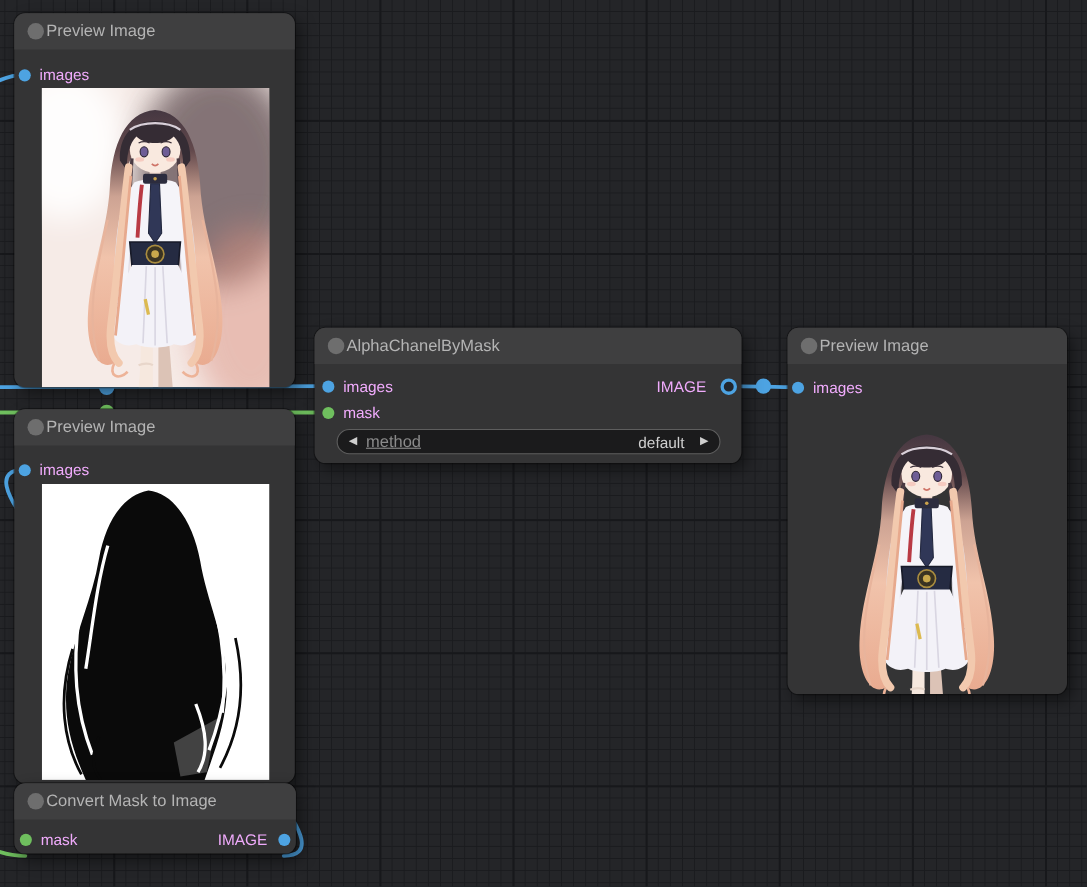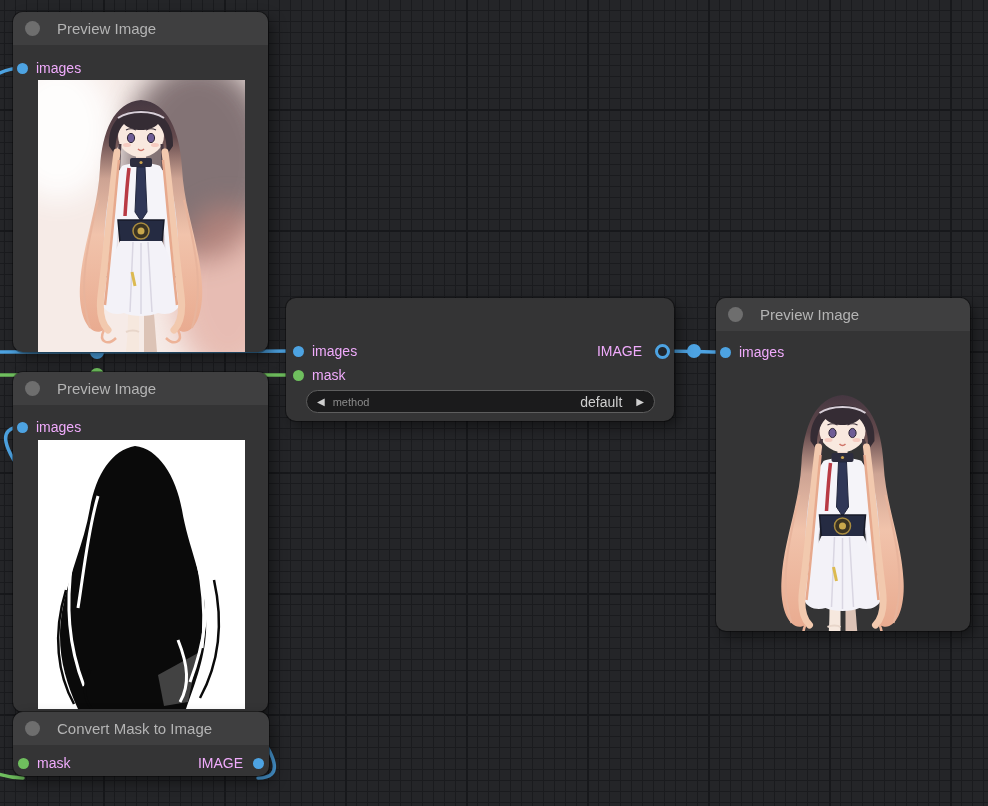--- a/index.html
+++ b/index.html
@@ -15,42 +15,42 @@
     background-position:-18px -12px,-18px -12px,-7px -1px,-7px -1px;
     font-family:"Liberation Sans", sans-serif;
   }
   #wires{position:absolute;left:0;top:0;z-index:1;pointer-events:none;}
   .node{
     position:absolute;z-index:2;background:#343435;border-radius:10px;
     box-shadow:0 0 0 1px rgba(0,0,0,.35), 5px 6px 14px rgba(0,0,0,.45);
   }
   .titlebar{
     position:absolute;left:0;top:0;right:0;height:33px;background:#3f3f40;
-    border-radius:10px 10px 0 0;display:flex;align-items:center;gap:17px;
+    border-radius:10px 10px 0 0;display:flex;align-items:center;gap:2px;
     padding-left:12px;box-sizing:border-box;
   }
   .title-dot{width:15px;height:15px;border-radius:50%;background:#6e6e6e;flex:0 0 auto;}
   .title-text{color:#b4b4b4;font-size:15px;white-space:nowrap;}
   .slot-dot{position:absolute;width:11px;height:11px;border-radius:50%;}
   .dot-blue{background:#4da3e2;}
   .dot-green{background:#6fbf5e;}
   .dot-ring{
     position:absolute;width:9px;height:9px;border-radius:50%;
     border:3.2px solid #4da3e2;background:#21262c;box-sizing:content-box;
   }
   .slot-label{position:absolute;color:#f0abfc;font-size:14px;line-height:16px;white-space:nowrap;}
   .slot-label.out{text-align:right;}
   .preview-img{position:absolute;display:block;}
   .widget{
     position:absolute;height:23px;background:#1b1b1c;border:1.2px solid #5e5e5e;
     border-radius:13px;box-sizing:border-box;display:flex;align-items:center;
     padding:0 10px;gap:8px;
   }
   .widget .arrow{color:#cfcfcf;font-size:10px;line-height:21px;cursor:pointer;}
-  .widget .wlabel{color:#8b8b8b;font-size:11px;flex:1 1 auto;}
+  .widget .wlabel{color:#8b8b8b;font-size:15px;flex:1 1 auto;text-decoration:underline;}
   .widget .wvalue{color:#cfcfcf;font-size:14px;margin-right:6px;}
 </style>
 </head>
 <body>
 
 <div id="canvas">
 
   <svg width="0" height="0" style="position:absolute">
     <defs>
       <filter id="b14" x="-60%" y="-60%" width="220%" height="220%">
@@ -169,20 +169,24 @@
       <span class="title-dot"></span>
       <span class="title-text">Convert Mask to Image</span>
     </div>
     <span class="slot-dot dot-green" style="left:4.5px;top:45.5px;"></span>
     <span class="slot-label" style="left:24px;top:43px;">mask</span>
     <span class="slot-label out" style="right:26px;top:43px;">IMAGE</span>
     <span class="slot-dot dot-blue" style="left:239.5px;top:45.5px;"></span>
   </div>
 
   <div class="node" style="left:286px;top:298px;width:388px;height:123px;">
+    <div class="titlebar">
+      <span class="title-dot"></span>
+      <span class="title-text">AlphaChanelByMask</span>
+    </div>
     <span class="slot-dot dot-blue" style="left:6.5px;top:47.5px;"></span>
     <span class="slot-label" style="left:26px;top:45px;">images</span>
     <span class="slot-dot dot-green" style="left:6.5px;top:71.5px;"></span>
     <span class="slot-label" style="left:26px;top:69px;">mask</span>
     <span class="slot-label out" style="right:32px;top:45px;">IMAGE</span>
     <span class="dot-ring" style="left:368.5px;top:46px;"></span>
     <div class="widget" style="left:20px;top:92px;width:349px;">
       <span class="arrow">◀</span>
       <span class="wlabel">method</span>
       <span class="wvalue">default</span>

